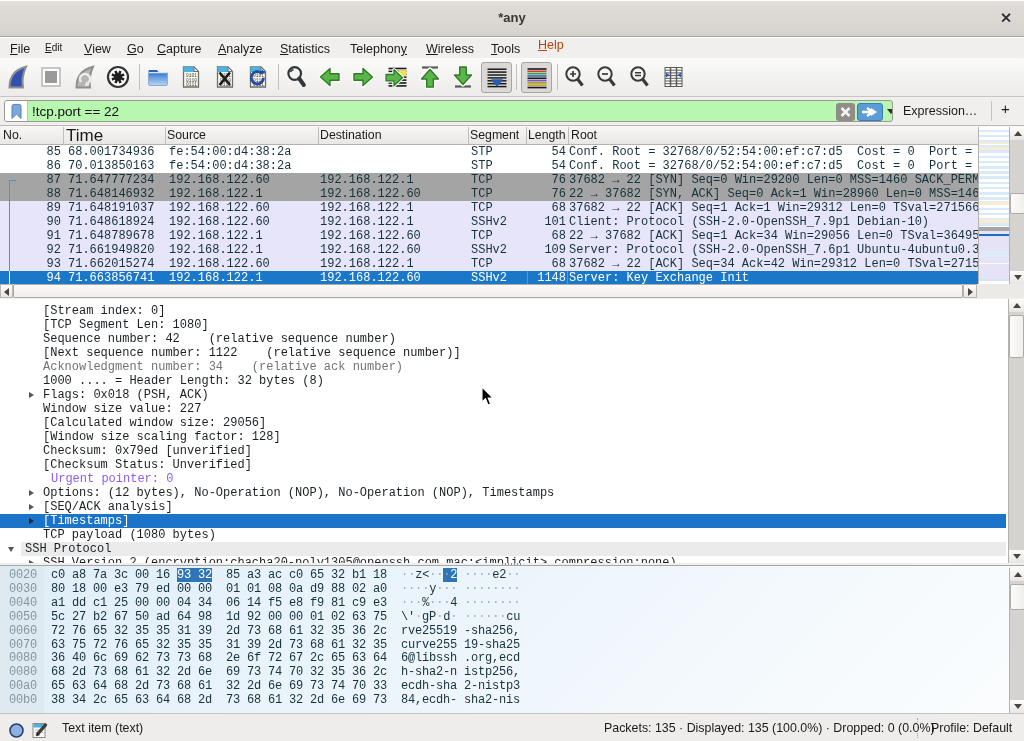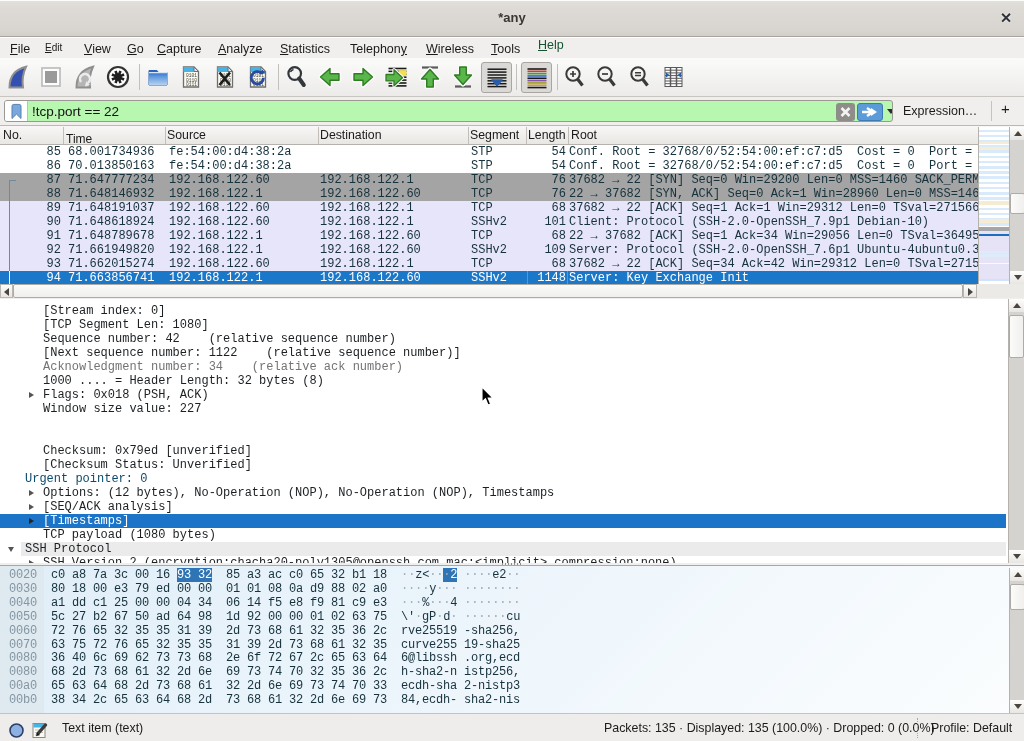--- a/index.html
+++ b/index.html
@@ -21,21 +21,21 @@
 <div class="abs" style="left:10px;top:4px;font-size:12.5px;color:#1b1b1b"><span style="text-decoration:underline">F</span>ile</div>
     <div class="abs" style="left:45px;top:4px;font-size:10px;color:#1b1b1b"><span style="text-decoration:underline">E</span>dit</div>
     <div class="abs" style="left:84px;top:4px;font-size:12.5px;color:#1b1b1b"><span style="text-decoration:underline">V</span>iew</div>
     <div class="abs" style="left:127px;top:4px;font-size:12.5px;color:#1b1b1b"><span style="text-decoration:underline">G</span>o</div>
     <div class="abs" style="left:157px;top:4px;font-size:12.5px;color:#1b1b1b"><span style="text-decoration:underline">C</span>apture</div>
     <div class="abs" style="left:218px;top:4px;font-size:12.5px;color:#1b1b1b"><span style="text-decoration:underline">A</span>nalyze</div>
     <div class="abs" style="left:280px;top:4px;font-size:12.5px;color:#1b1b1b"><span style="text-decoration:underline">S</span>tatistics</div>
     <div class="abs" style="left:350px;top:4px;font-size:12.5px;color:#1b1b1b">Telephon<span style="text-decoration:underline">y</span></div>
     <div class="abs" style="left:426px;top:4px;font-size:12.5px;color:#1b1b1b"><span style="text-decoration:underline">W</span>ireless</div>
     <div class="abs" style="left:491px;top:4px;font-size:12.5px;color:#1b1b1b"><span style="text-decoration:underline">T</span>ools</div>
-    <div class="abs" style="left:538px;top:0;font-size:12.5px;color:#14532d"><span style="text-decoration:underline">H</span>elp</div>
+    <div class="abs" style="left:538px;top:0;font-size:12.5px;color:#c2410c"><span style="text-decoration:underline">H</span>elp</div>
 </div>
 
 <div class="abs" style="left:0;top:58px;width:1024px;height:39px;
  background:linear-gradient(#fbfbfa,#ecebe9);border-bottom:1px solid #c9c6c2;"></div>
 <div class="abs" style="left:5px;top:64px;width:26px;height:26px"><svg width="26" height="26" viewBox="0 0 26 26">
       <path d="M4.5 23.5 C4.5 13 10 5.5 21 2.8 C17.8 9.5 17 17 18 23.5 Z" fill="#3350b0" stroke="#8f8f8f" stroke-width="2"></path>
     </svg></div>
 <div class="abs" style="left:38px;top:64px;width:26px;height:26px"><svg width="26" height="26" viewBox="0 0 26 26">
       <rect x="4" y="4" width="18" height="18" fill="#fdfdfd" stroke="#b9b9b9" stroke-width="1.6"></rect>
       <rect x="7" y="7" width="12" height="12" fill="#9a9a9a"></rect>
@@ -220,21 +220,21 @@
   </div>
   <div class="abs" style="left:882px;top:8px;width:0;height:0;border-left:4px solid transparent;border-right:4px solid transparent;border-top:5px solid #2c2c2c"></div>
  </div>
  <div class="abs" style="left:903px;top:7px;font-size:12.5px;color:#1b1b1b">Expression…</div>
  <div class="abs" style="left:991px;top:4px;width:1px;height:20px;background:#c6c3bf"></div>
  <div class="abs" style="left:1001px;top:3px;font-size:15px;color:#1b1b1b">+</div>
 </div>
 <div class="abs" style="left:0;top:126px;width:1024px;height:166px;background:#fff;overflow:hidden">
     <div class="abs" style="left:0;top:0;width:1024px;height:19px;background:linear-gradient(#f8f7f6,#e9e7e4);border-bottom:1px solid #b5b2ae;">
       <div class="abs" style="left:3px;top:2px;font-size:12.3px;color:#1b1b1b;white-space:nowrap;">No.</div>
-      <div class="abs" style="left:66px;top:6px;font-size:12px;color:#1b1b1b;white-space:nowrap;">Time</div>
+      <div class="abs" style="left:66px;top:0;font-size:17px;color:#1b1b1b;white-space:nowrap;">Time</div>
       <div class="abs" style="left:167px;top:2px;font-size:12.3px;color:#1b1b1b;white-space:nowrap;">Source</div>
       <div class="abs" style="left:320px;top:2px;font-size:12.3px;color:#1b1b1b;white-space:nowrap;">Destination</div>
       <div class="abs" style="left:470px;top:2px;font-size:12.3px;color:#1b1b1b;white-space:nowrap;">Segment</div>
       <div class="abs" style="left:528px;top:2px;font-size:12.3px;color:#1b1b1b;white-space:nowrap; width:38px;overflow:hidden;">Length</div>
       <div class="abs" style="left:571px;top:2px;font-size:12.3px;color:#1b1b1b;white-space:nowrap;">Root</div>
       <div class="abs" style="left:63px;top:1px;width:1px;height:17px;background:#c2bfbb"></div>
       <div class="abs" style="left:165px;top:1px;width:1px;height:17px;background:#c2bfbb"></div>
       <div class="abs" style="left:318px;top:1px;width:1px;height:17px;background:#c2bfbb"></div>
       <div class="abs" style="left:468px;top:1px;width:1px;height:17px;background:#c2bfbb"></div>
       <div class="abs" style="left:526px;top:1px;width:1px;height:17px;background:#c2bfbb"></div>
@@ -296,23 +296,25 @@
 <div class="abs" style="left:0;top:299px;width:1024px;height:265px;background:#fff;overflow:hidden;border-bottom:1px solid #c6c3bf">
     <div class="abs mono" style="left:43px;top:5.0px;height:14.0px;line-height:14.0px;color:#1c2023">[Stream index: 0]</div>
     <div class="abs mono" style="left:43px;top:19.0px;height:14.0px;line-height:14.0px;color:#1c2023">[TCP Segment Len: 1080]</div>
     <div class="abs mono" style="left:43px;top:33.0px;height:14.0px;line-height:14.0px;color:#1c2023">Sequence number: 42    (relative sequence number)</div>
     <div class="abs mono" style="left:43px;top:47.0px;height:14.0px;line-height:14.0px;color:#1c2023">[Next sequence number: 1122    (relative sequence number)]</div>
     <div class="abs mono" style="left:43px;top:61.0px;height:14.0px;line-height:14.0px;color:#737373">Acknowledgment number: 34    (relative ack number)</div>
     <div class="abs mono" style="left:43px;top:75.0px;height:14.0px;line-height:14.0px;color:#1c2023">1000 .... = Header Length: 32 bytes (8)</div>
     <div class="abs mono" style="left:43px;top:89.0px;height:14.0px;line-height:14.0px;color:#1c2023">Flags: 0x018 (PSH, ACK)</div>
     <div class="abs" style="left:29px;top:92.5px;width:0;height:0;border-top:3.5px solid transparent;border-bottom:3.5px solid transparent;border-left:5px solid #565350"></div>
     <div class="abs mono" style="left:43px;top:103.0px;height:14.0px;line-height:14.0px;color:#1c2023">Window size value: 227</div>
+    <div class="abs mono" style="left:43px;top:117.0px;height:14.0px;line-height:14.0px;color:#1c2023">[Calculated window size: 29056]</div>
+    <div class="abs mono" style="left:43px;top:131.0px;height:14.0px;line-height:14.0px;color:#1c2023">[Window size scaling factor: 128]</div>
     <div class="abs mono" style="left:43px;top:145.0px;height:14.0px;line-height:14.0px;color:#1c2023">Checksum: 0x79ed [unverified]</div>
     <div class="abs mono" style="left:43px;top:159.0px;height:14.0px;line-height:14.0px;color:#1c2023">[Checksum Status: Unverified]</div>
-    <div class="abs mono" style="left:25px;top:173.0px;height:14.0px;line-height:14.0px;color:#0c4a6e">Urgent pointer: 0</div>
+    <div class="abs mono" style="left:51px;top:173.0px;height:14.0px;line-height:14.0px;color:#8b5cf6">Urgent pointer: 0</div>
     <div class="abs mono" style="left:43px;top:187.0px;height:14.0px;line-height:14.0px;color:#1c2023">Options: (12 bytes), No-Operation (NOP), No-Operation (NOP), Timestamps</div>
     <div class="abs" style="left:29px;top:190.5px;width:0;height:0;border-top:3.5px solid transparent;border-bottom:3.5px solid transparent;border-left:5px solid #565350"></div>
     <div class="abs mono" style="left:43px;top:201.0px;height:14.0px;line-height:14.0px;color:#1c2023">[SEQ/ACK analysis]</div>
     <div class="abs" style="left:29px;top:204.5px;width:0;height:0;border-top:3.5px solid transparent;border-bottom:3.5px solid transparent;border-left:5px solid #565350"></div>
     <div class="abs" style="left:0;top:215.0px;width:1006px;height:14.0px;background:#1b74c8"></div>
     <div class="abs mono" style="left:43px;top:215.0px;height:14.0px;line-height:14.0px;color:#ffffff">[Timestamps]</div>
     <div class="abs" style="left:29px;top:218.5px;width:0;height:0;border-top:3.5px solid transparent;border-bottom:3.5px solid transparent;border-left:5px solid #20262b"></div>
     <div class="abs mono" style="left:43px;top:229.0px;height:14.0px;line-height:14.0px;color:#1c2023">TCP payload (1080 bytes)</div>
     <div class="abs" style="left:21px;top:243.0px;width:985px;height:14.0px;background:#ebebeb"></div>
     <div class="abs" style="left:8px;top:248.0px;width:0;height:0;border-left:3.5px solid transparent;border-right:3.5px solid transparent;border-top:5px solid #565350"></div>

